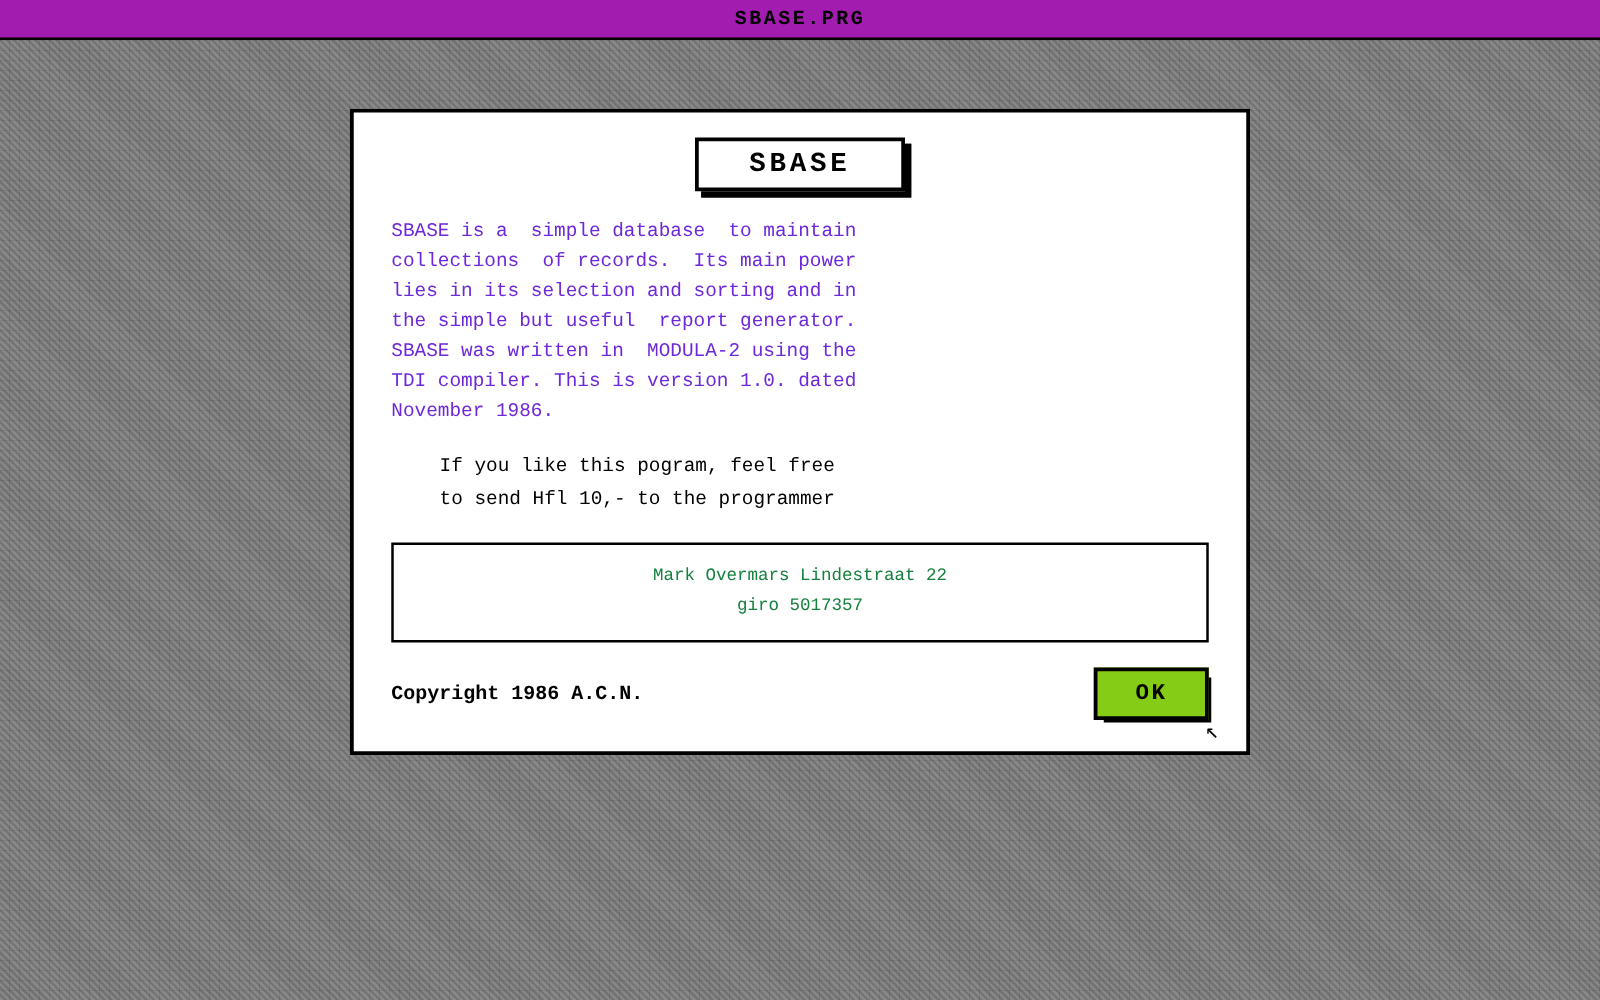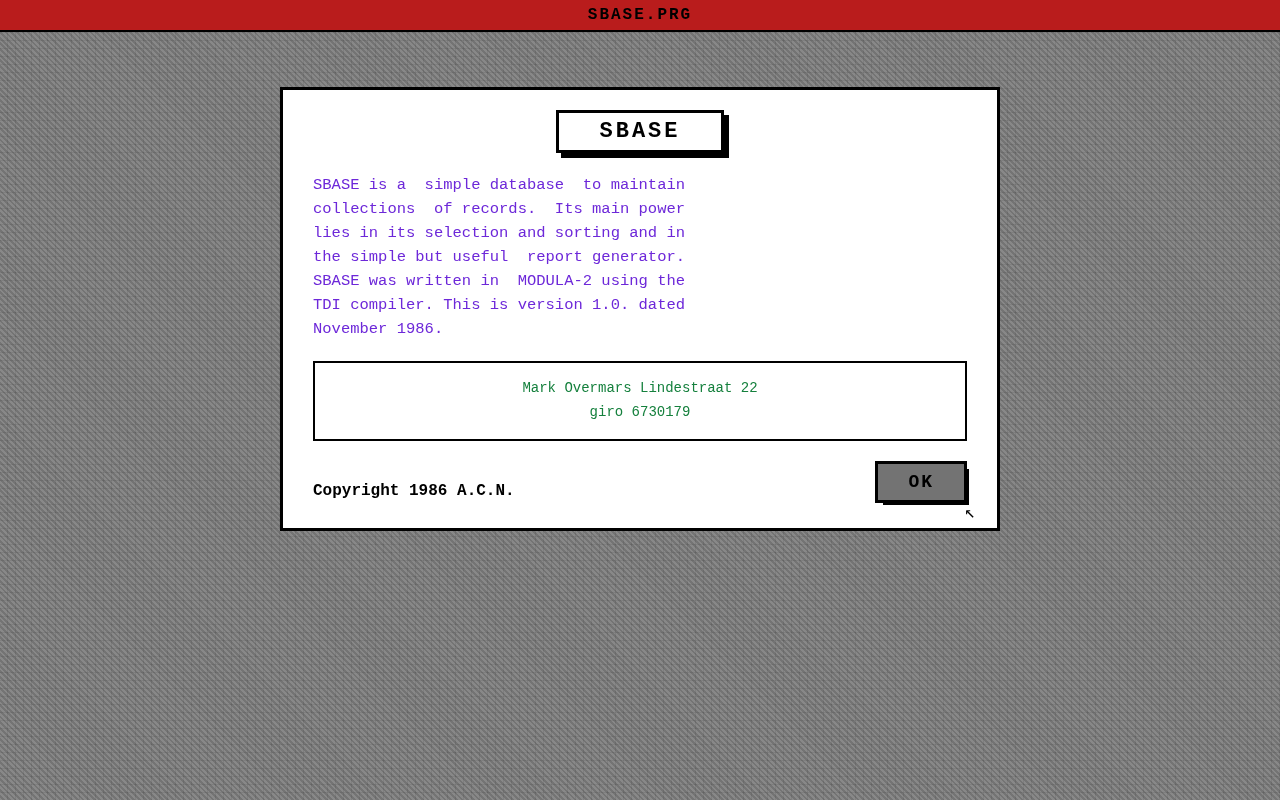--- a/index.html
+++ b/index.html
@@ -35,21 +35,21 @@
       background-image: 
         repeating-linear-gradient(0deg, transparent, transparent 7px, rgba(0,0,0,0.08) 7px, rgba(0,0,0,0.08) 8px),
         repeating-linear-gradient(90deg, transparent, transparent 7px, rgba(0,0,0,0.08) 7px, rgba(0,0,0,0.08) 8px);
       pointer-events: none;
       z-index: 0;
     }
 
     .title-bar {
       width: 100%;
       height: 32px;
-      background-color: #b91c1c;
+      background-color: #a21caf;
       border-bottom: 2px solid #000000;
       display: flex;
       align-items: center;
       justify-content: center;
       position: relative;
       z-index: 10;
     }
 
     .title-bar-text {
       font-family: 'Courier New', Courier, monospace;
@@ -129,35 +129,35 @@
     .address-line {
       font-family: 'Courier New', Courier, monospace;
       font-size: 14px;
       color: #15803d;
       line-height: 1.7;
     }
 
     .footer-row {
       display: flex;
       justify-content: space-between;
-      align-items: flex-end;
+      align-items: center;
       margin-top: 5px;
     }
 
     .copyright-text {
       font-family: 'Courier New', Courier, monospace;
       font-size: 16px;
       font-weight: bold;
       color: #000000;
       line-height: 1.5;
     }
 
     .ok-button {
       border: 3px solid #000000;
-      background: #737373;
+      background: #84cc16;
       padding: 8px 30px;
       font-family: 'Courier New', Courier, monospace;
       font-size: 18px;
       font-weight: bold;
       color: #000000;
       cursor: pointer;
       letter-spacing: 2px;
       position: relative;
     }
 
@@ -199,24 +199,26 @@
   </div>
 
   <div class="description-text">SBASE is a  simple database  to maintain
 collections  of records.  Its main power
 lies in its selection and sorting and in
 the simple but useful  report generator.
 SBASE was written in  MODULA-2 using the
 TDI compiler. This is version 1.0. dated
 November 1986.</div>
 
+  <div class="invite-text">  If you like this pogram, feel free
+  to send Hfl 10,- to the programmer</div>
 
   <div class="address-box">
     <div class="address-line">Mark Overmars         Lindestraat 22</div>
-    <div class="address-line">giro 6730179</div>
+    <div class="address-line">giro 5017357</div>
   </div>
 
   <div class="footer-row">
     <div class="copyright-text">
       <div>Copyright 1986 A.C.N.</div>
     </div>
     <div class="ok-wrapper">
       <button class="ok-button">OK</button>
       <span class="cursor-arrow">↖</span>
     </div>

